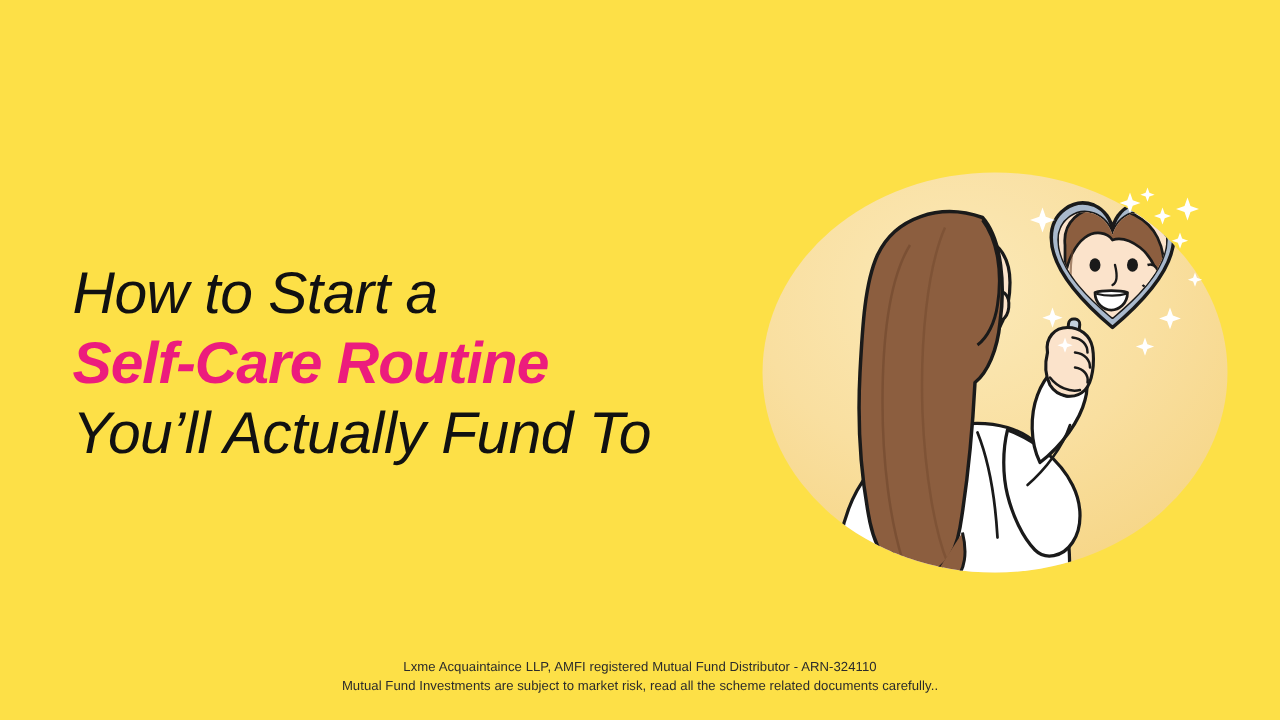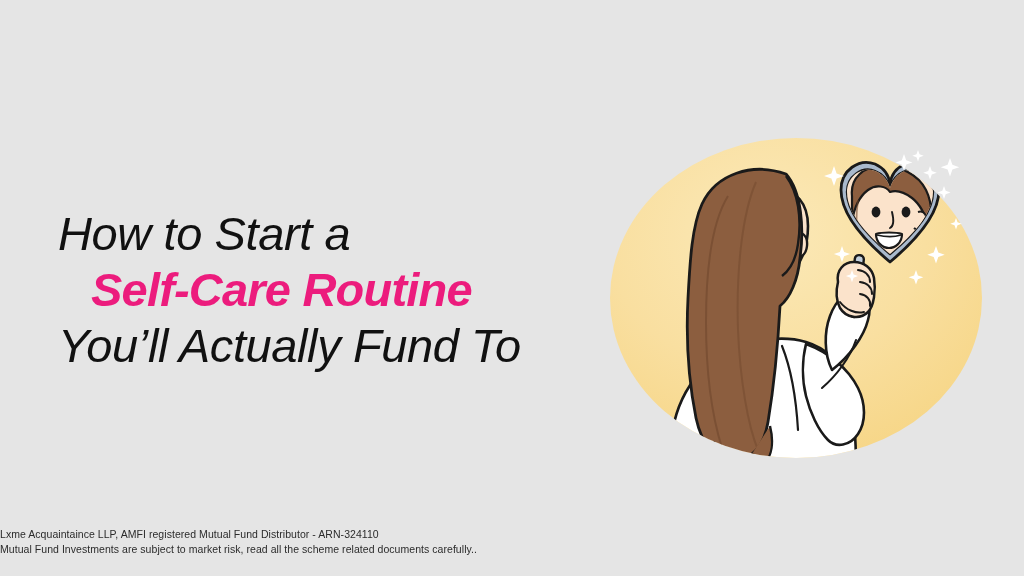--- a/index.html
+++ b/index.html
@@ -5,21 +5,21 @@
   html, body {
     margin: 0;
     padding: 0;
     background: #ffffff;
   }
   #slide {
     position: relative;
     width: 1024px;
     height: 576px;
     overflow: hidden;
-    background: #e5e5e5;
+    background: #fde047;
     font-family: "Liberation Sans", sans-serif;
   }
 
   
   #headline {
     position: absolute;
     left: 58px;
     top: 206px;
     width: 560px;
   }
@@ -31,21 +31,20 @@
     white-space: nowrap;
   }
   .hl-line.plain {
     font-weight: 400;
     color: #111111;
   }
   .hl-line.accent {
     font-weight: 700;
     color: #EC1C7D;
     letter-spacing: -0.8px;
-    margin-left: 33px;
   }
 
   
   #illustration {
     position: absolute;
     left: 600px;
     top: 130px;
     width: 400px;
     height: 340px;
   }
@@ -54,21 +53,21 @@
     width: 400px;
     height: 340px;
   }
 
   
   #disclaimer {
     position: absolute;
     left: 0;
     top: 527px;
     width: 1024px;
-    text-align: left;
+    text-align: center;
     color: #2b2b2b;
   }
   .disc-line {
     font-size: 10.5px;
     line-height: 15px;
     letter-spacing: 0.05px;
     white-space: nowrap;
   }
 </style>
 </head>

